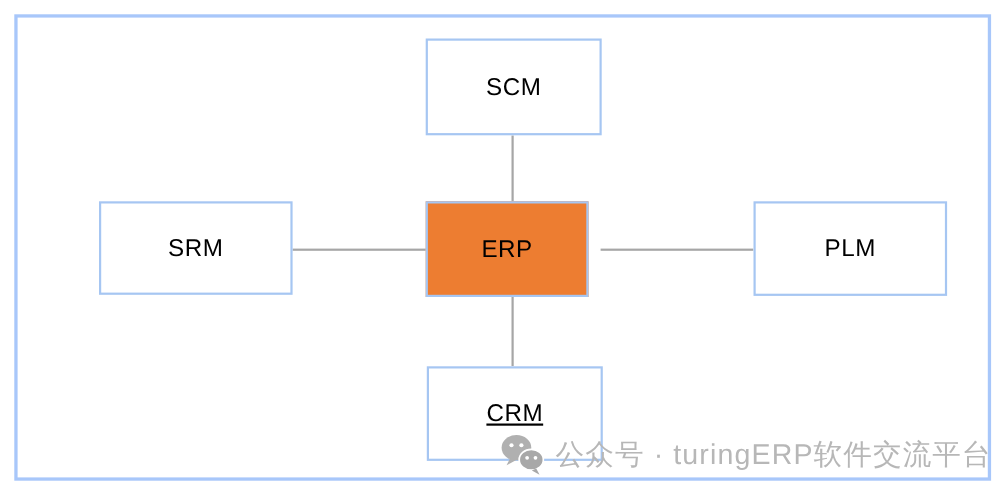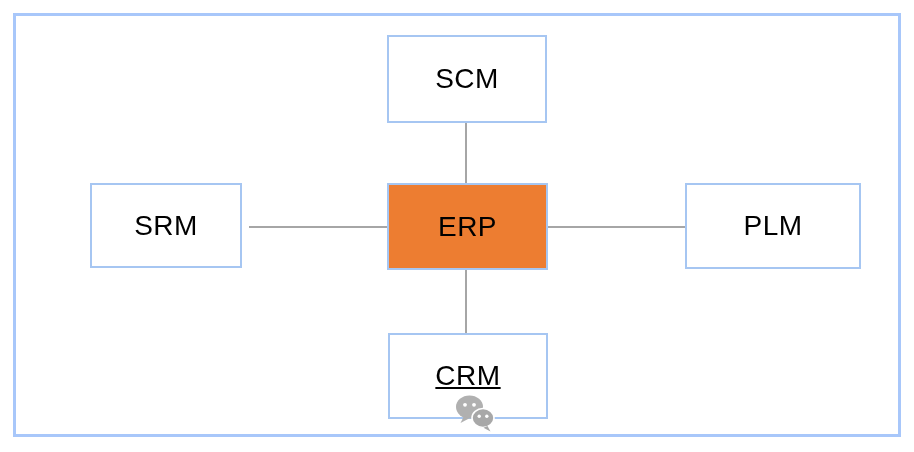--- a/index.html
+++ b/index.html
@@ -26,30 +26,30 @@
     background: transparent;
   }
   .node {
     position: absolute;
     box-sizing: border-box;
     border: 2px solid var(--node-border, #a6c6f2);
     background: var(--node-fill, #ffffff);
     display: flex;
     align-items: center;
     justify-content: center;
-    font-size: 28px;
+    font-size: 22px;
     color: var(--label-text, #000000);
     letter-spacing: 0.5px;
   }
   .node.center {
     background: var(--center-fill, #ed7d31);
   }
   .node.top    { left: 387px; top: 35px;  width: 160px; height: 88px; }
-  .node.left   { left: 90px;  top: 183px; width: 152px; height: 85px; }
-  .node.center { left: 387px; top: 183px; width: 161px; height: 87px; }
+  .node.left   { left: 90px;  top: 183px; width: 176px; height: 85px; }
+  .node.center { left: 387px; top: 183px; width: 148px; height: 87px; }
   .node.right  { left: 685px; top: 183px; width: 176px; height: 86px; }
   .node.bottom { left: 388px; top: 333px; width: 160px; height: 86px; text-decoration: underline; }
   .connector {
     position: absolute;
     background: var(--connector, #a6a6a6);
   }
   .connector.v-top    { left: 465px; top: 123px; width: 2px;   height: 60px; }
   .connector.v-bottom { left: 465px; top: 270px; width: 2px;   height: 63px; }
   .connector.h-left   { left: 249px; top: 226px; width: 138px; height: 2px;  }
   .connector.h-right  { left: 546px; top: 226px; width: 139px; height: 2px;  }
@@ -107,15 +107,16 @@
     <svg class="wicon" viewBox="0 0 40 38" xmlns="http://www.w3.org/2000/svg" aria-hidden="true">
       <ellipse cx="14.5" cy="13" rx="13.5" ry="11.5" fill="#b0b0b0"></ellipse>
       <path d="M9 22 L5.5 29 L14 24.5 Z" fill="#b0b0b0"></path>
       <circle cx="10" cy="10.8" r="1.9" fill="#ffffff"></circle>
       <circle cx="19" cy="10.8" r="1.9" fill="#ffffff"></circle>
       <ellipse cx="28" cy="24" rx="11" ry="9.5" fill="#a8a8a8" stroke="#ffffff" stroke-width="1.6"></ellipse>
       <path d="M32.5 32 L35.5 37.5 L28.5 33.8 Z" fill="#a8a8a8"></path>
       <circle cx="24.2" cy="22.2" r="1.7" fill="#ffffff"></circle>
       <circle cx="31.8" cy="22.2" r="1.7" fill="#ffffff"></circle>
     </svg>
+    <span>公众号 · turingERP软件交流平台</span>
   </div>
 
 </div>
 
 </body></html>

